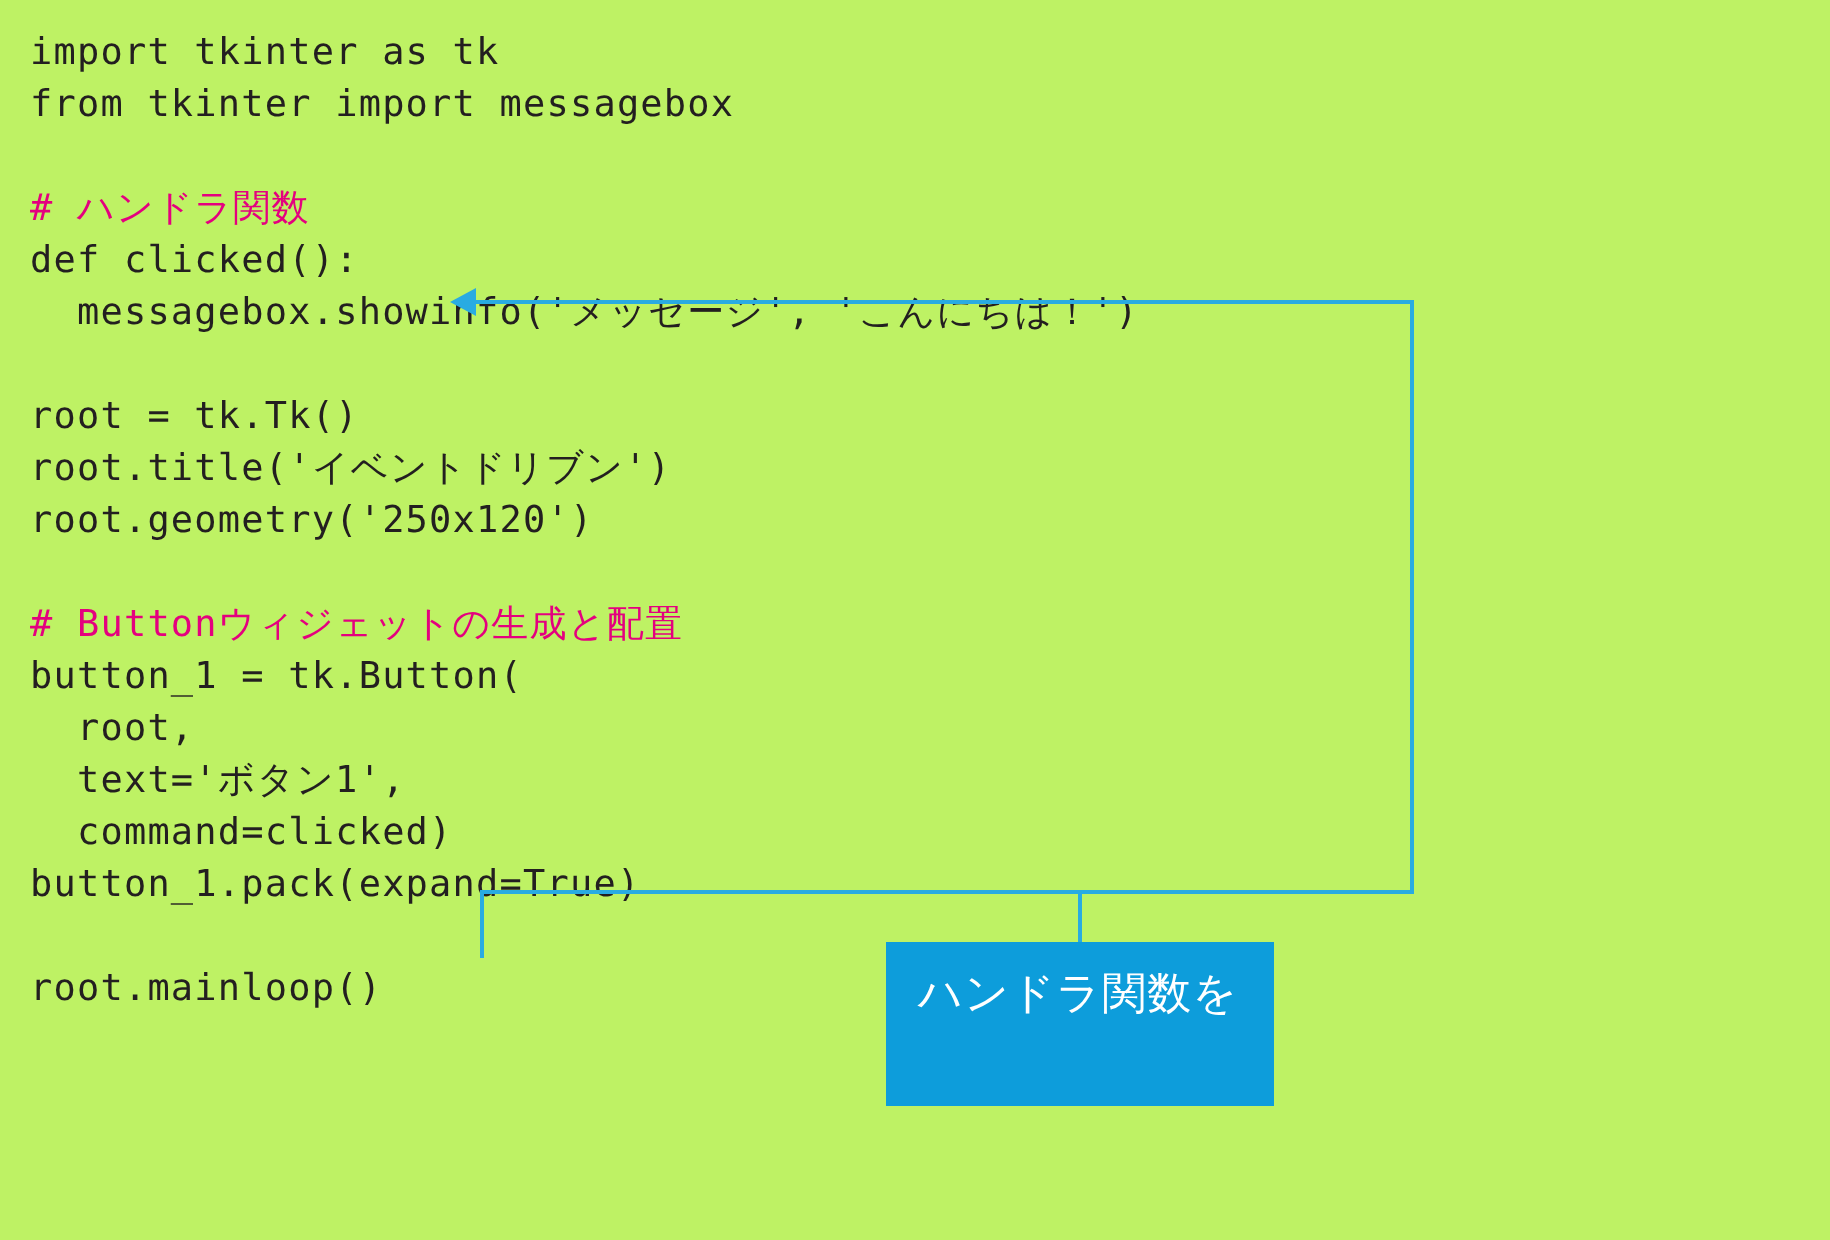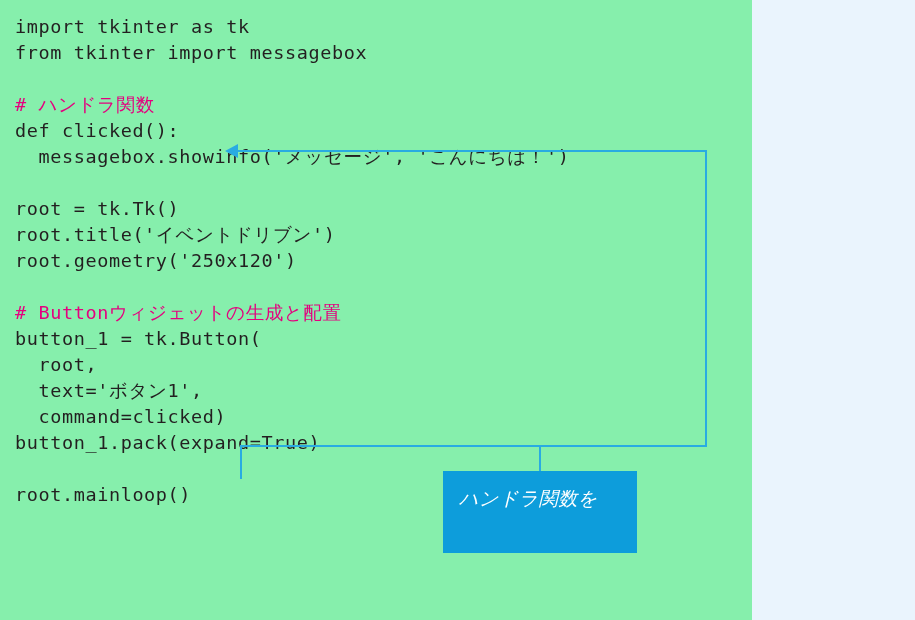--- a/index.html
+++ b/index.html
@@ -8,23 +8,23 @@
   }
   body {
     width: 915px;
     height: 620px;
     background: #eaf4fd;
     font-family: "DejaVu Sans Mono", monospace;
     overflow: hidden;
   }
   #figure {
     position: relative;
-    width: 752px;
+    width: 915px;
     height: 620px;
-    background: #86efac;
+    background: #bef264;
   }
 
   
   .code-block {
     position: absolute;
     left: 15px;
     top: 14px;
     margin: 0;
     padding: 0;
     font-family: "DejaVu Sans Mono", monospace;
@@ -70,24 +70,23 @@
     position: absolute;
     left: 443px;
     top: 471px;
     width: 194px;
     height: 82px;
     background: #0d9ddb;
     box-sizing: border-box;
     padding: 13px 14px 8px 16px;
     color: #ffffff;
     font-family: "DejaVu Sans", sans-serif;
-    font-size: 19px;
+    font-size: 22px;
     line-height: 28px;
     letter-spacing: 0.5px;
-    font-style: italic;
   }
   .callout-line {
     white-space: pre;
   }
 </style>
 </head>
 <body>
 
 <div id="figure">
 

